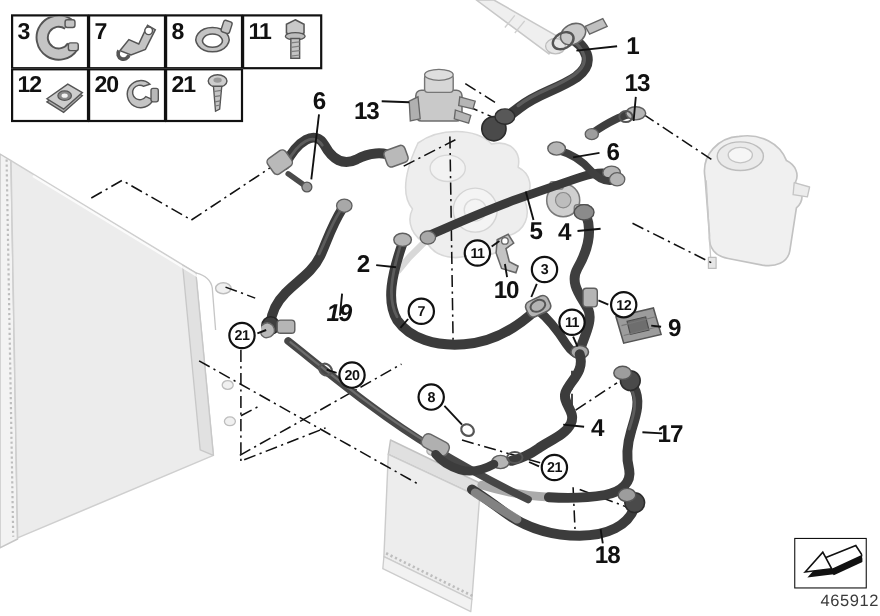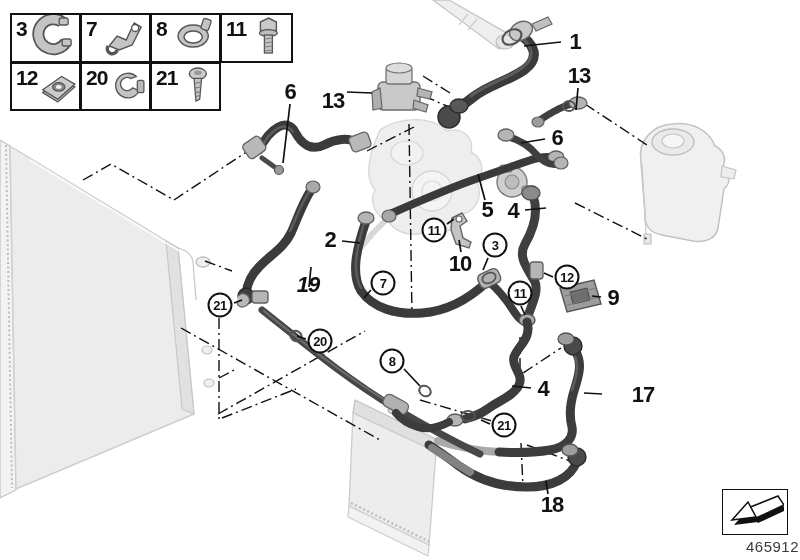--- a/index.html
+++ b/index.html
@@ -363,21 +363,21 @@
       <div class="co-plain" style="left: 333px; top: 101px;">13</div>
       <div class="co-plain" style="left: 579px; top: 76px;">13</div>
       <div class="co-plain" style="left: 557px; top: 138px;">6</div>
       <div class="co-plain" style="left: 487px; top: 210px;">5</div>
       <div class="co-plain" style="left: 513px; top: 211px;">4</div>
       <div class="co-plain" style="left: 460px; top: 264px;">10</div>
       <div class="co-plain" style="left: 330px; top: 240px;">2</div>
       <div class="co-plain" style="left: 308px; top: 285px; font-style: italic;">19</div>
       <div class="co-plain" style="left: 613px; top: 298px;">9</div>
       <div class="co-plain" style="left: 543px; top: 389px;">4</div>
-      <div class="co-plain" style="left: 643px; top: 395px;">17</div>
+      <div class="co-plain" style="left: 609px; top: 395px;">17</div>
       <div class="co-plain" style="left: 552px; top: 505px;">18</div>
       <div class="co-circle" style="left: 220px; top: 305px;">21</div>
       <div class="co-circle" style="left: 320px; top: 341px;">20</div>
       <div class="co-circle" style="left: 383px; top: 283px;">7</div>
       <div class="co-circle" style="left: 392px; top: 361px;">8</div>
       <div class="co-circle" style="left: 434px; top: 230px;">11</div>
       <div class="co-circle" style="left: 495px; top: 245px;">3</div>
       <div class="co-circle" style="left: 520px; top: 293px;">11</div>
       <div class="co-circle" style="left: 567px; top: 277px;">12</div>
       <div class="co-circle" style="left: 504px; top: 425px;">21</div>

